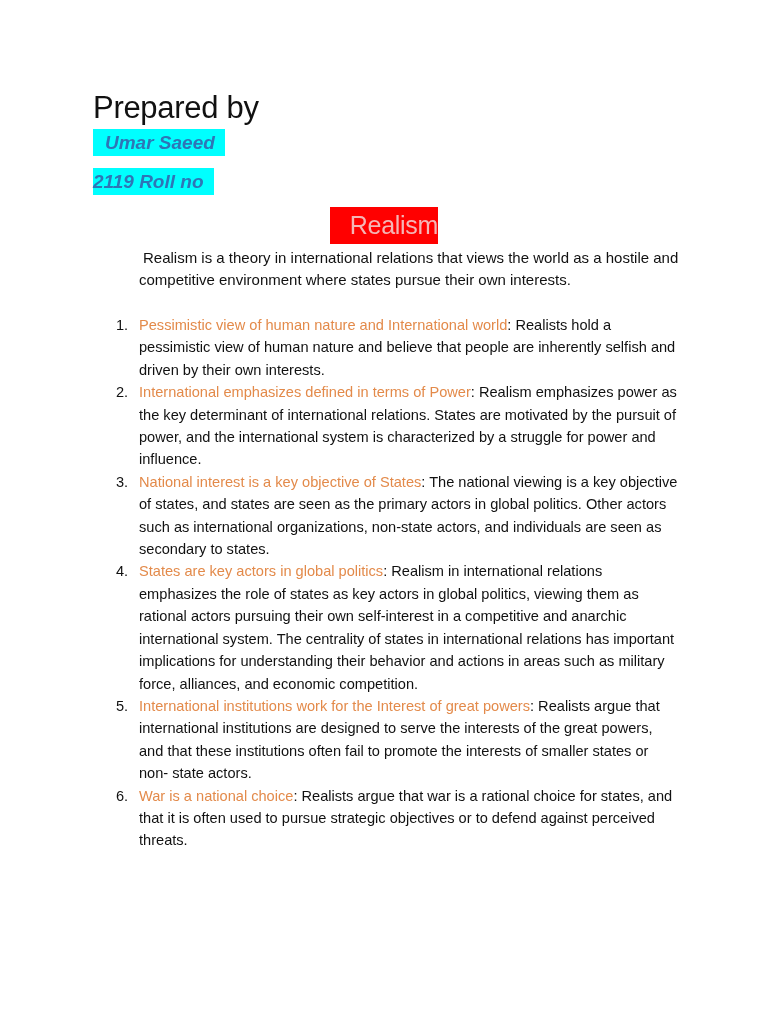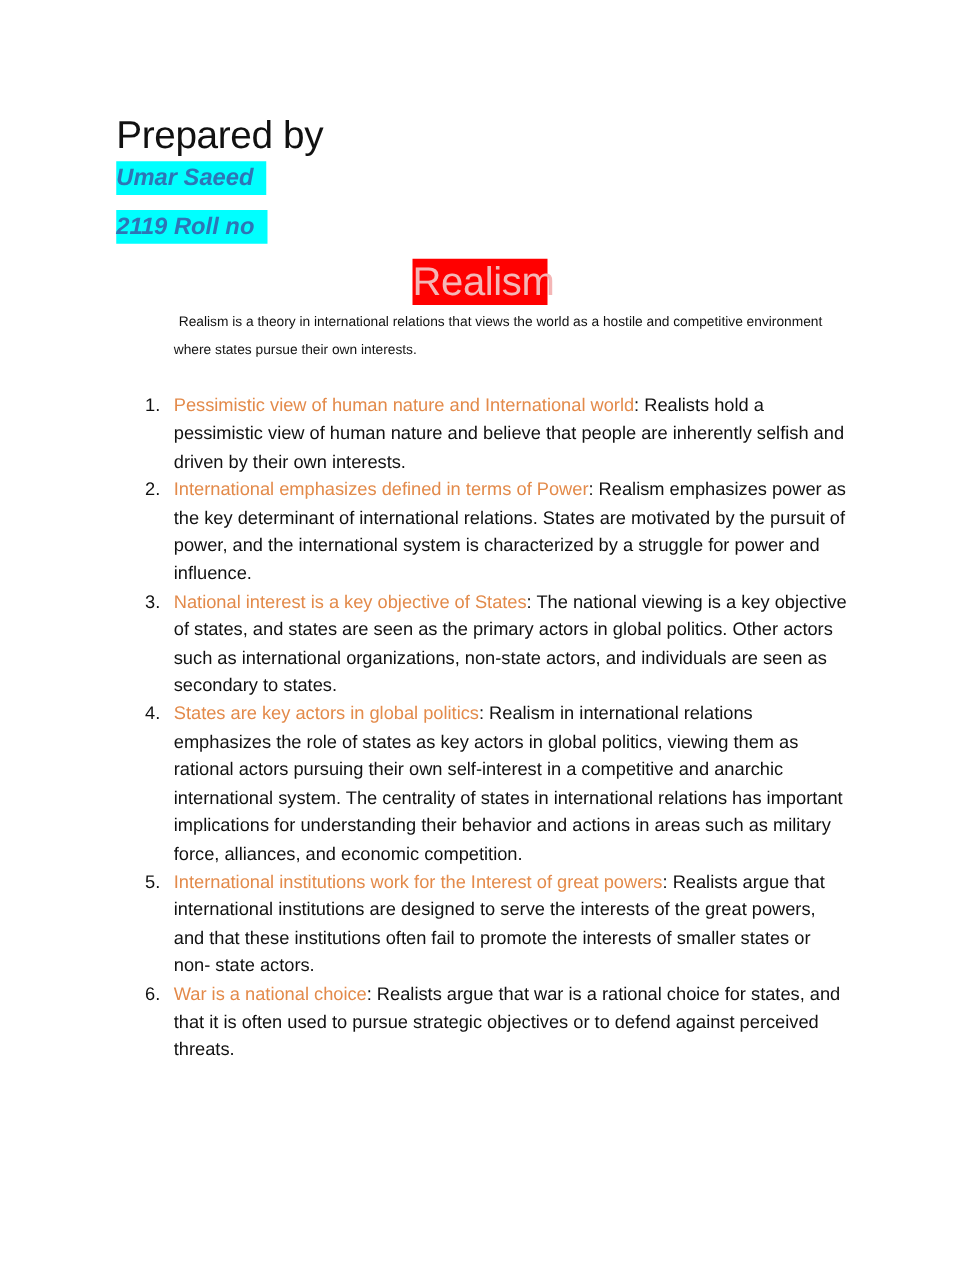--- a/index.html
+++ b/index.html
@@ -37,43 +37,43 @@
       left: 93px;
       height: 27px;
       line-height: 27px;
       font-size: 19px;
       font-weight: bold;
       font-style: italic;
       color: #2e75b6;
       background: #00ffff;
       padding: 0 2px 0 0;
     }
-    .author { top: 129px; width: 118px; }
+    .author { top: 129px; width: 118px; padding-left: 12px; }
     .roll { top: 168px; width: 119px; }
     .doc-title {
       position: absolute;
       left: 330px;
       top: 207px;
       width: 108px;
       height: 37px;
       background: #ff0000;
       color: #f4b6b6;
-      font-size: 32px;
+      font-size: 25px;
       line-height: 37px;
       text-align: right;
       letter-spacing: -0.3px;
       margin: 0;
       font-weight: normal;
     }
     .intro {
       position: absolute;
       left: 139px;
       top: 247px;
       width: 540px;
-      font-size: 11px;
+      font-size: 15px;
       line-height: 22.4px;
       margin: 0;
       text-indent: 4px;
     }
     .points {
       position: absolute;
       left: 0;
       top: 314px;
       width: 768px;
       margin: 0;

